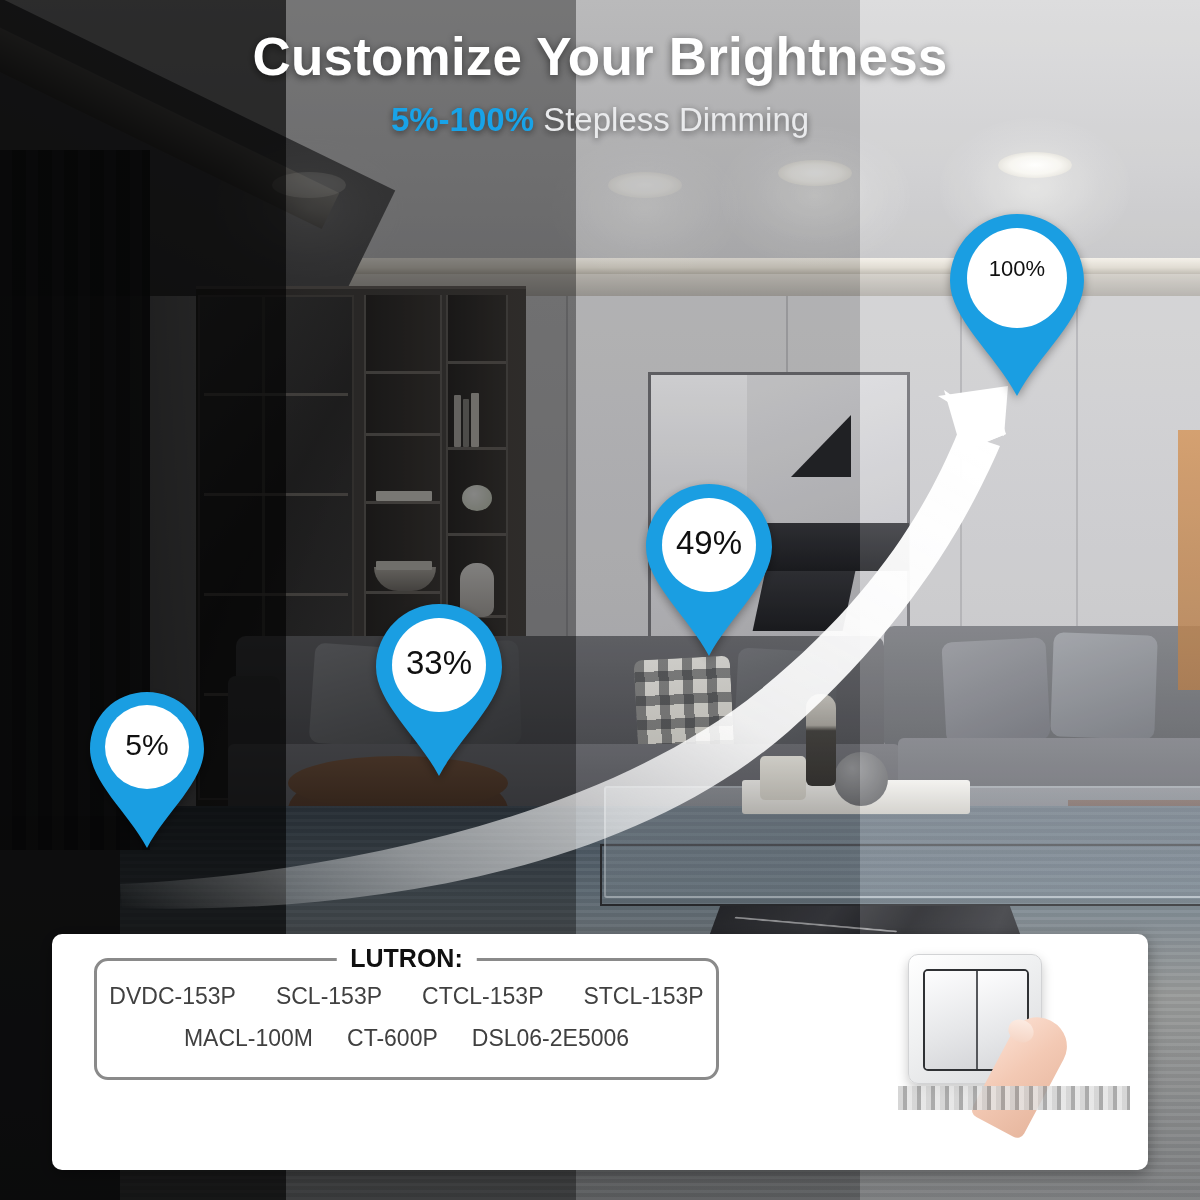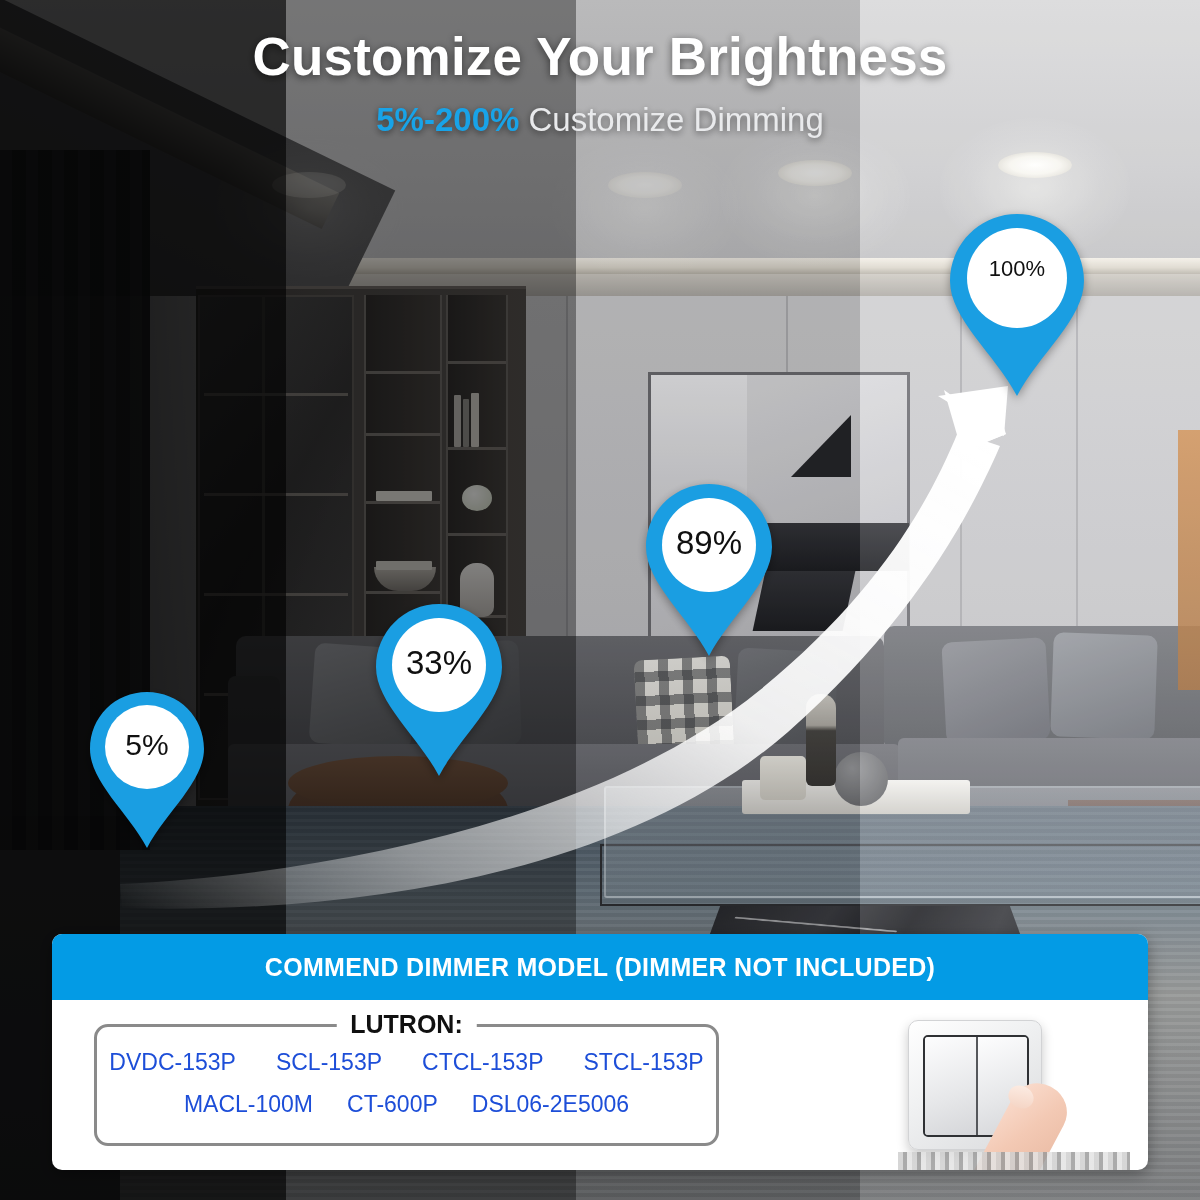--- a/index.html
+++ b/index.html
@@ -296,21 +296,21 @@
     border:3px solid #8a8a8a; border-radius:14px;
   }
   .fieldset-legend {
     position:absolute; left:50%; top:-17px; transform:translateX(-50%);
     background:#ffffff; padding:0 14px;
     font-size:25px; font-weight:bold; color:#101010; white-space:nowrap;
   }
   .model-row {
     position:absolute; left:0; right:0;
     display:flex; justify-content:center; align-items:center; gap:40px;
-    font-size:23px; color:#1d4ed8; white-space:nowrap;
+    font-size:23px; color:#404040; white-space:nowrap;
   }
   .model-row.r1 { top:22px; }
   .model-row.r2 { top:64px; gap:34px; }
 
   
   .switch-wrap { position:absolute; left:846px; top:6px; width:232px; height:170px; }
   .switch-plate {
     position:absolute; left:10px; top:14px; width:134px; height:130px;
     border-radius:10px;
     background: linear-gradient(145deg,#ffffff 0%,#f0f1f2 40%,#d9dadc 100%);
@@ -452,21 +452,21 @@
   <div style="position:absolute; inset:0; z-index:20;">
     <div class="band" style="left:0px;   width:286px; background:rgba(0,0,0,0.80);"></div>
     <div class="band" style="left:286px; width:290px; background:rgba(0,0,0,0.46);"></div>
     <div class="band" style="left:576px; width:284px; background:rgba(0,0,0,0.14);"></div>
     <div class="band" style="left:860px; width:340px; background:rgba(255,255,255,0.12);"></div>
   </div>
 
   <div class="title-wrap">
     <div class="headline">Customize Your Brightness</div>
     <div class="subline">
-      <span class="hl">5%-200%</span><span> Customize Dimming</span>
+      <span class="hl">5%-100%</span><span> Stepless Dimming</span>
     </div>
   </div>
 
   <div class="arrow-layer">
     <svg width="1200" height="1200" viewBox="0 0 1200 1200">
       <defs>
         <linearGradient id="arrGrad" x1="0" y1="1" x2="1" y2="0">
           <stop offset="0%" stop-color="#ffffff" stop-opacity="0"></stop>
           <stop offset="22%" stop-color="#ffffff" stop-opacity="0.45"></stop>
           <stop offset="55%" stop-color="#ffffff" stop-opacity="0.9"></stop>
@@ -500,35 +500,32 @@
       <circle cx="65" cy="63" r="47" fill="#ffffff"></circle>
     </svg>
     <div class="pin-label" style="top:42px; font-size:33px;">33%</div>
   </div>
 
   <div class="pin" style="left:644px; top:482px; width:130px; height:176px;">
     <svg width="130" height="176" viewBox="0 0 130 176">
       <path d="M65 2 C30 2 2 30 2 65 C2 101 44 134 65 174 C86 134 128 101 128 65 C128 30 100 2 65 2 Z" fill="#1a9ee2"></path>
       <circle cx="65" cy="63" r="47" fill="#ffffff"></circle>
     </svg>
-    <div class="pin-label" style="top:42px; font-size:33px;">89%</div>
+    <div class="pin-label" style="top:42px; font-size:33px;">49%</div>
   </div>
 
   <div class="pin" style="left:948px; top:212px; width:138px; height:186px;">
     <svg width="138" height="186" viewBox="0 0 138 186">
       <path d="M69 2 C32 2 2 32 2 69 C2 107 47 142 69 184 C91 142 136 107 136 69 C136 32 106 2 69 2 Z" fill="#1a9ee2"></path>
       <circle cx="69" cy="66" r="50" fill="#ffffff"></circle>
     </svg>
     <div class="pin-label" style="top:44px; font-size:22px;">100%</div>
   </div>
 
   <div class="card">
-    <div class="card-header">
-      <span>COMMEND DIMMER MODEL (DIMMER NOT INCLUDED)</span>
-    </div>
     <div class="card-body">
 
       <div class="fieldset">
         <div class="fieldset-legend">LUTRON:</div>
         <div class="model-row r1">
           <span>DVDC-153P</span>
           <span>SCL-153P</span>
           <span>CTCL-153P</span>
           <span>STCL-153P</span>
         </div>

